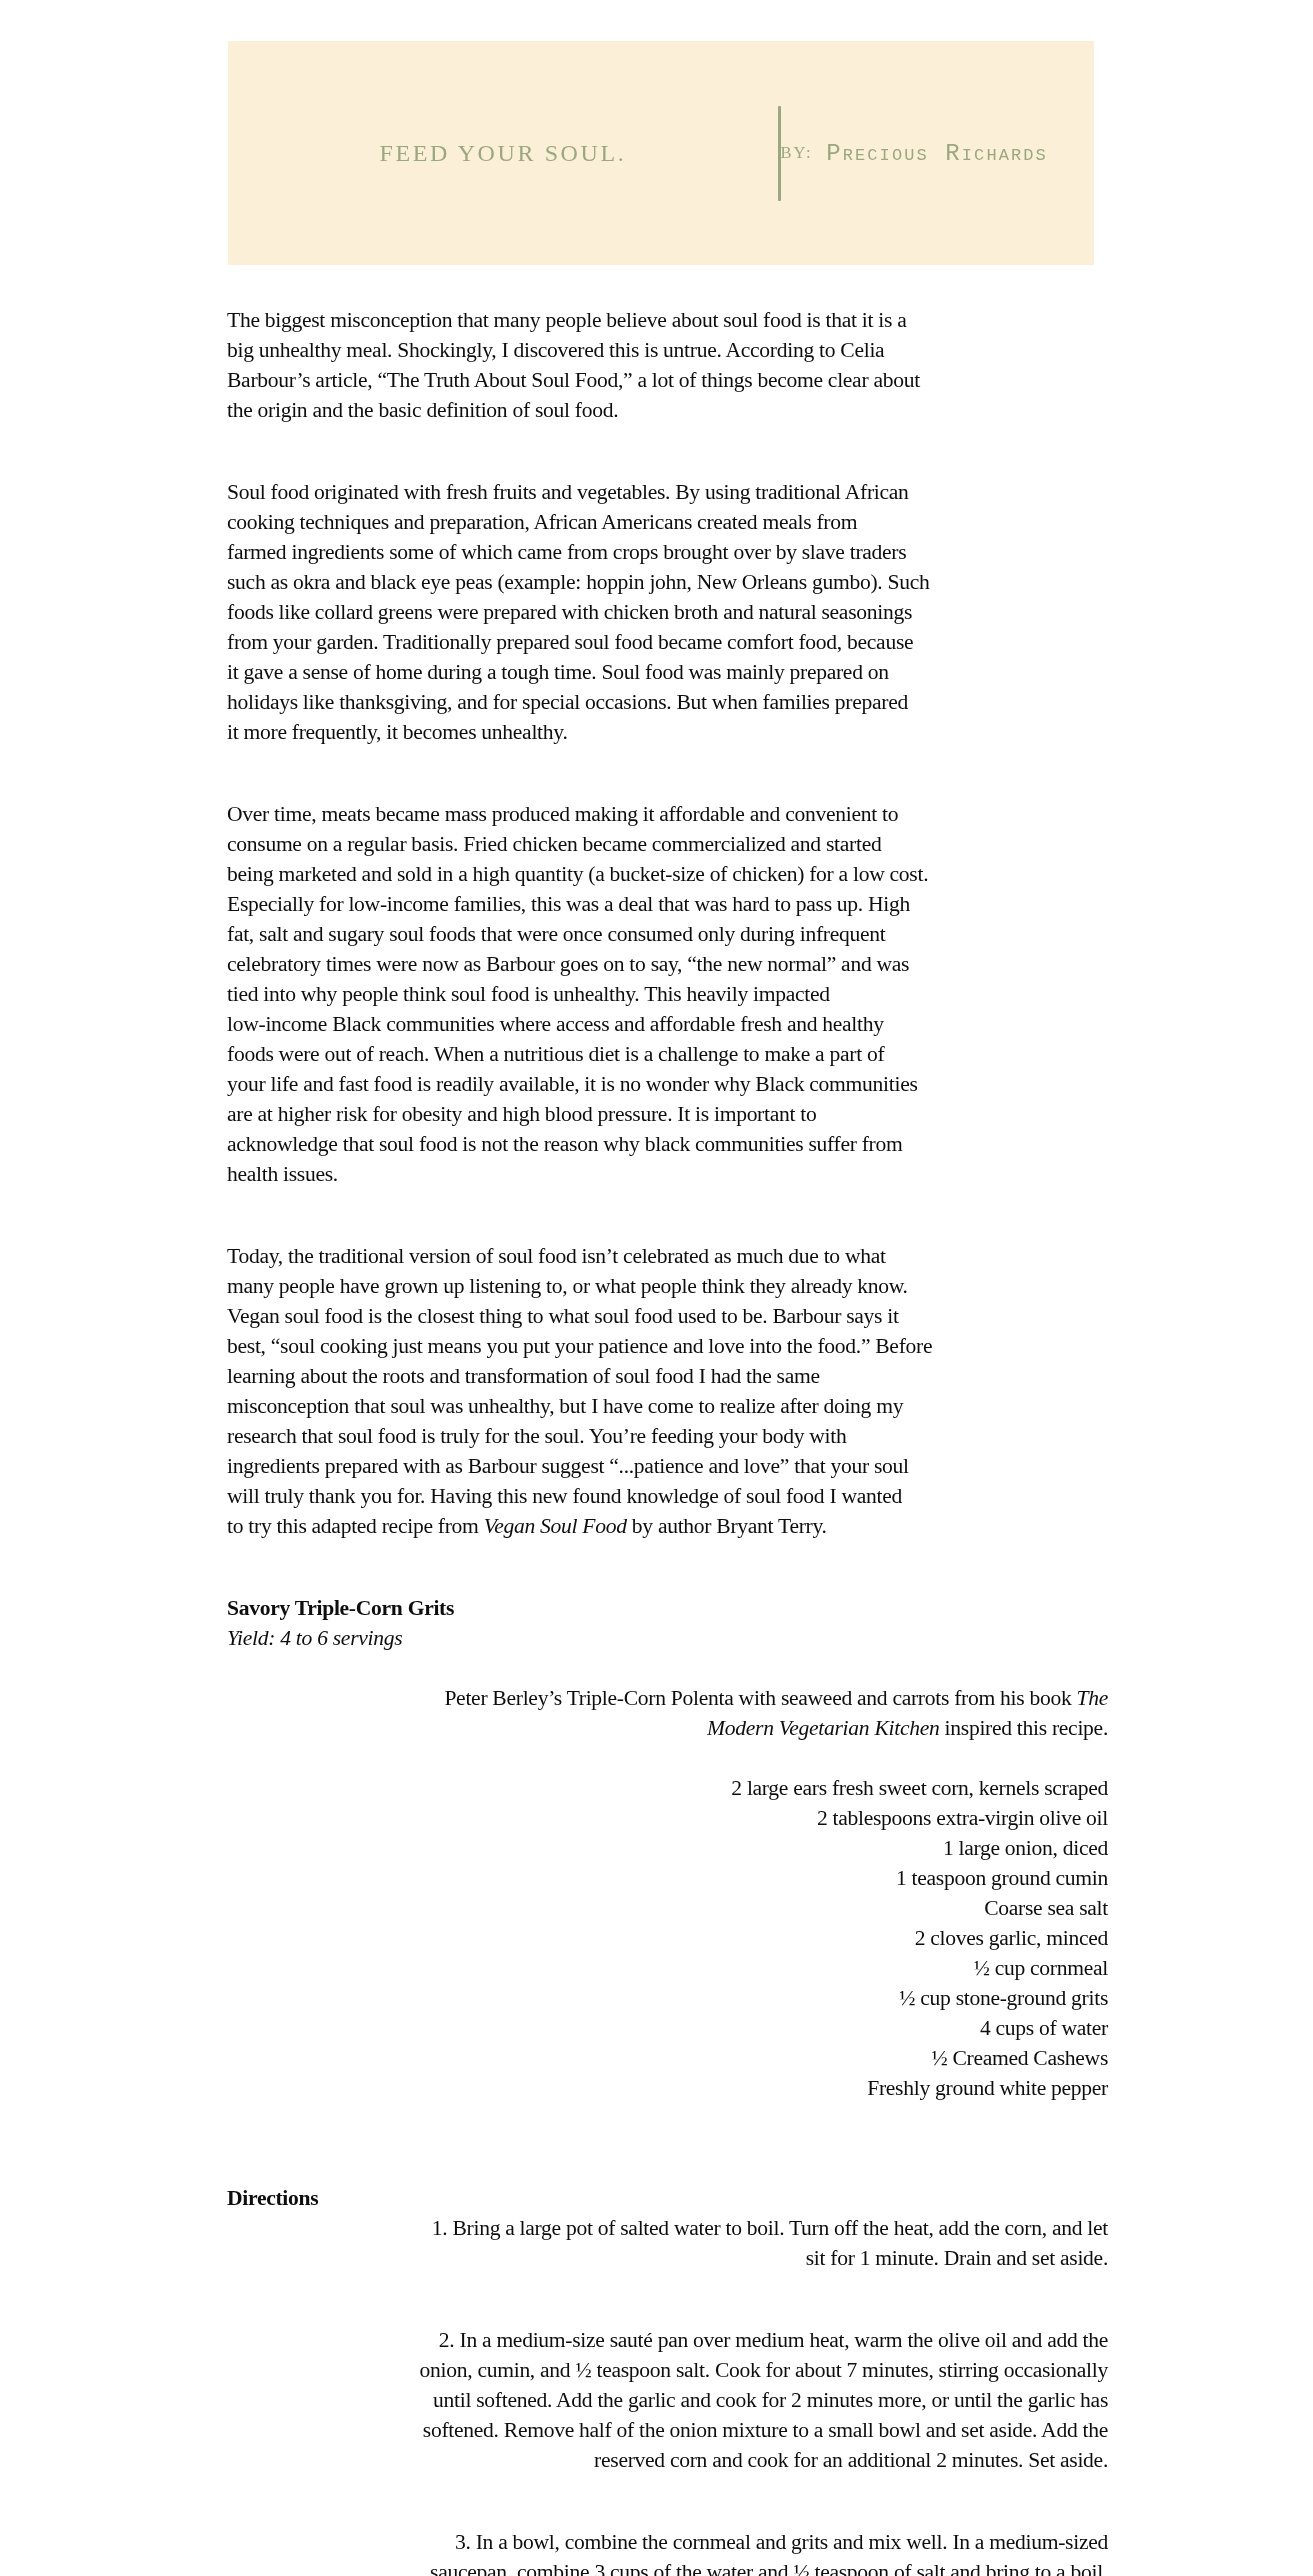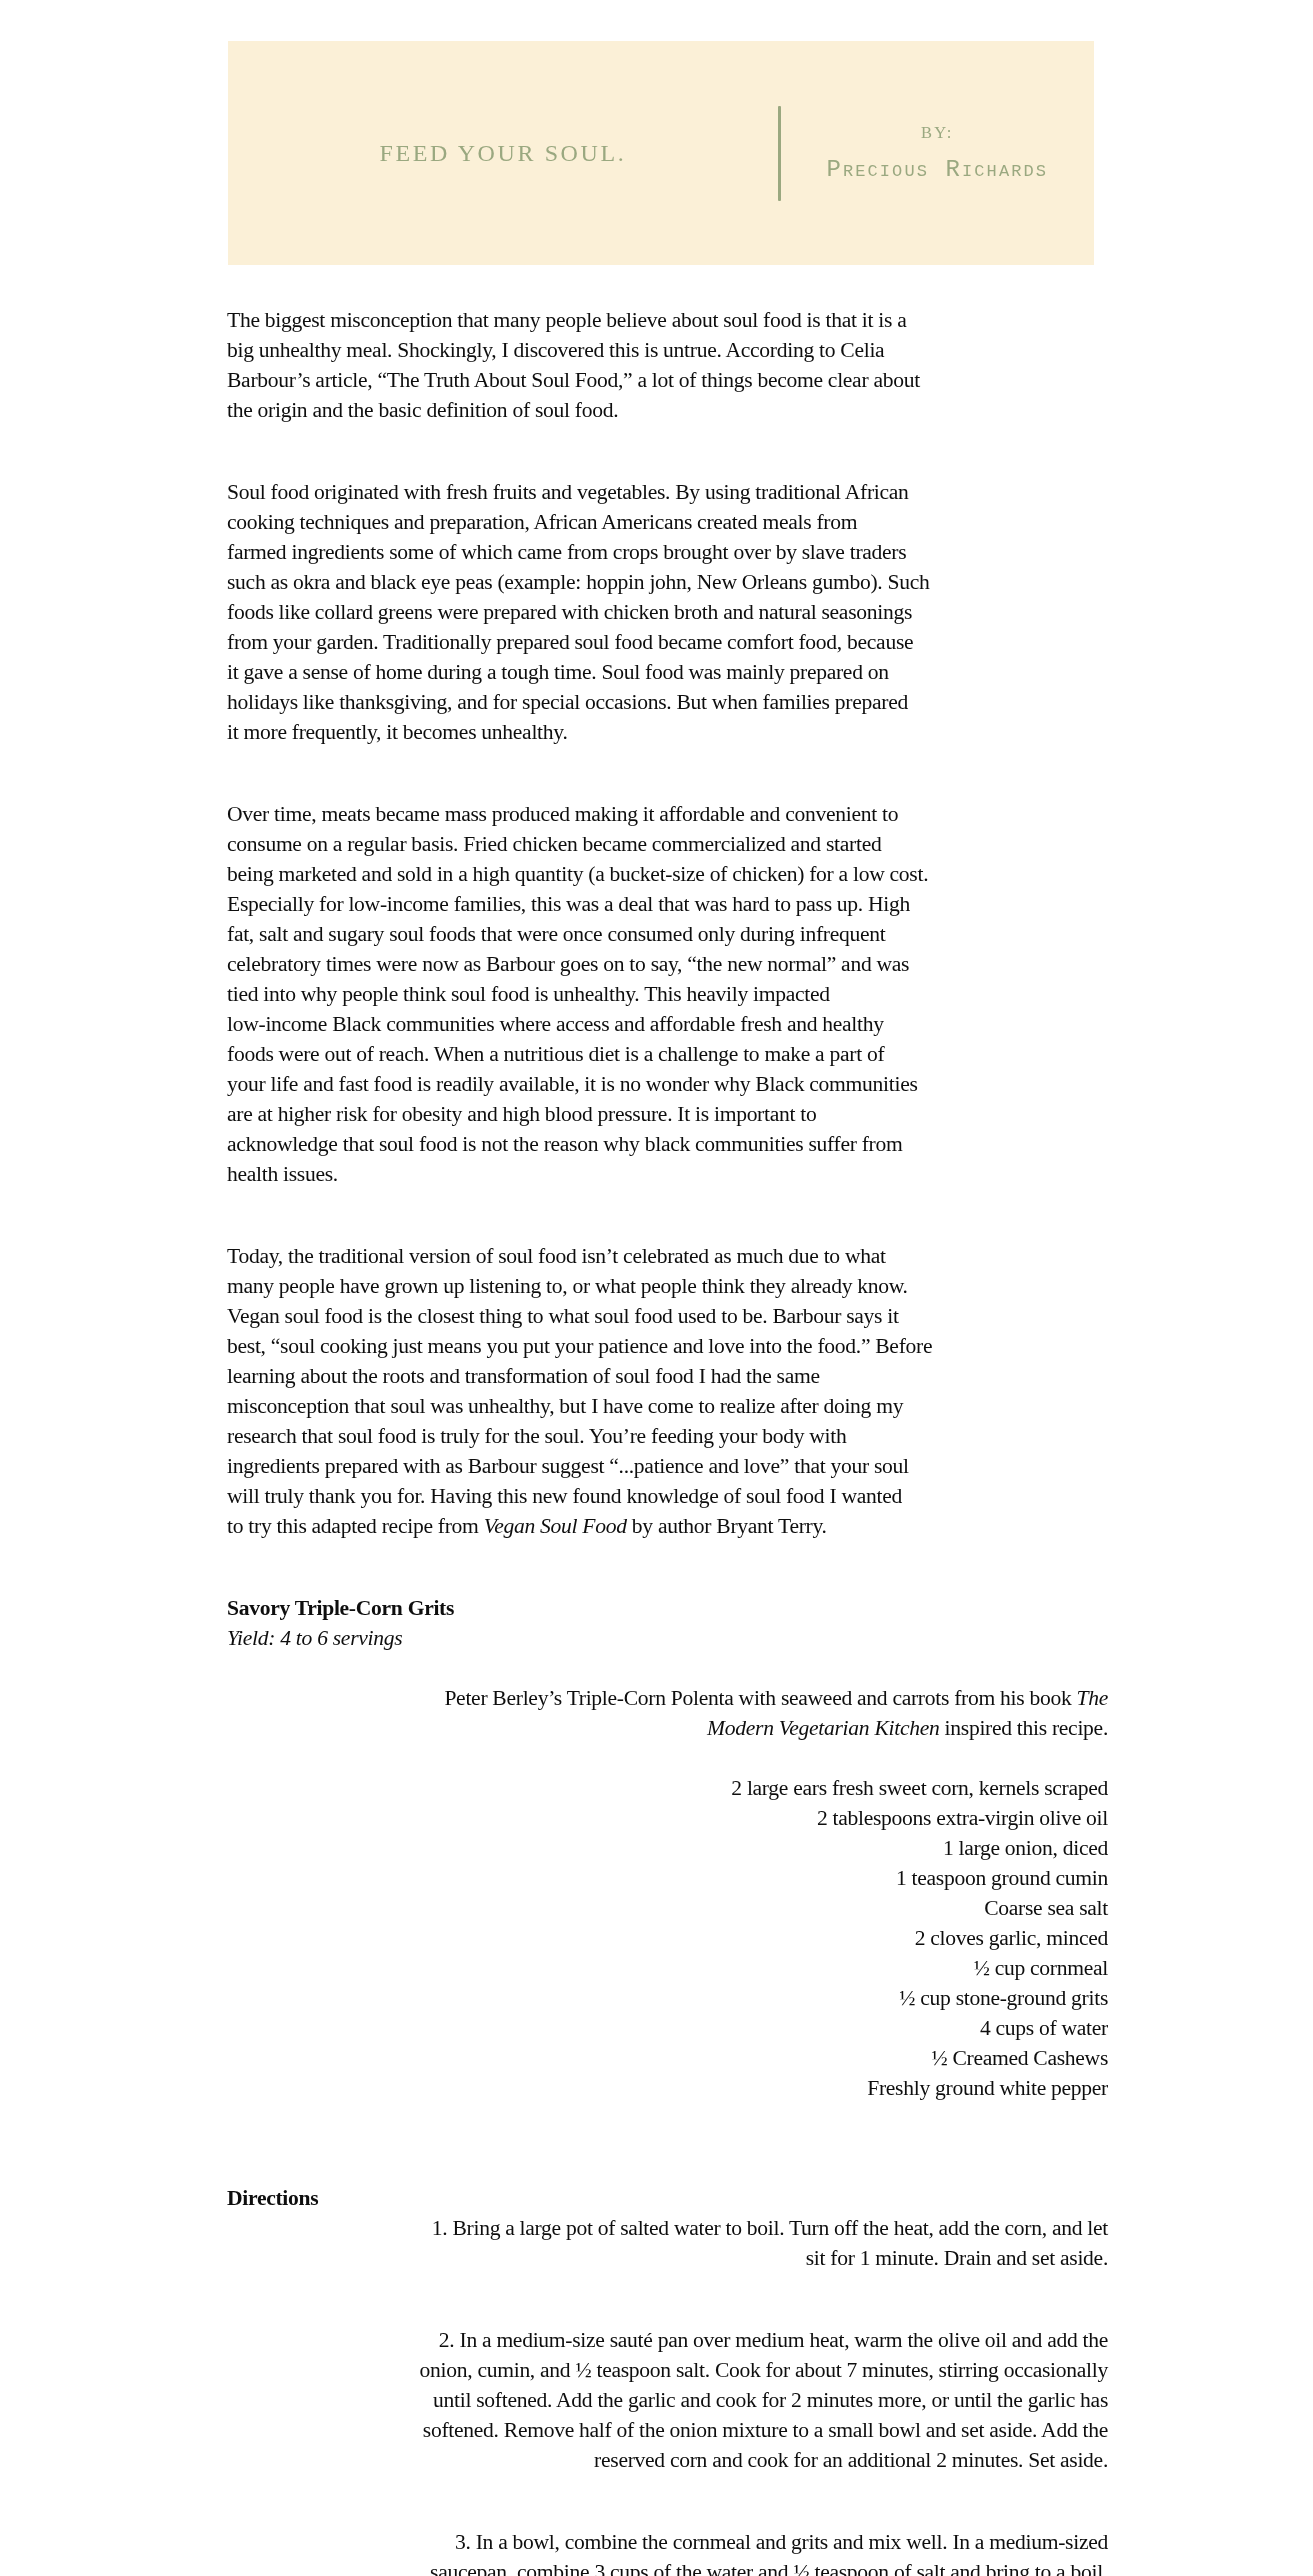--- a/index.html
+++ b/index.html
@@ -39,21 +39,21 @@
     white-space: nowrap;
   }
   .banner-divider {
     flex: 0 0 2.6px;
     height: 95px;
     border-radius: 1px;
   }
   .banner-right {
     flex: 1 1 auto;
     display: flex;
-    flex-direction: column;
+    flex-direction: row;
     align-items: center;
     gap: 13.4px;
   }
   .byline-label {
     font-size: 16.5px;
     letter-spacing: 2.1px;
     white-space: nowrap;
   }
   .byline-name {
     font-size: 24px;

